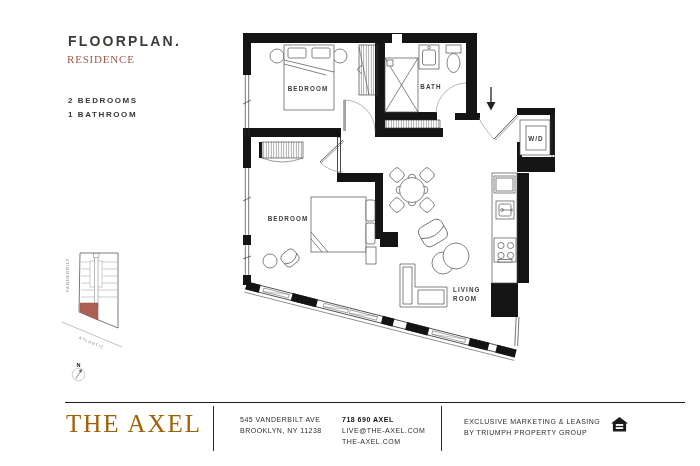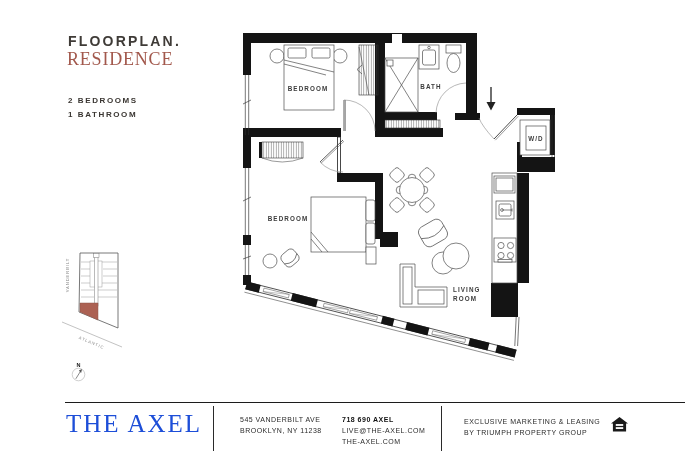--- a/index.html
+++ b/index.html
@@ -2,29 +2,29 @@
 <html><head>
 <meta charset="utf-8">
 <style>
   html,body{margin:0;padding:0;}
   body{width:700px;height:466px;background:#ffffff;overflow:hidden;position:relative;
        font-family:"Liberation Sans", sans-serif;}
   .abs{position:absolute;}
 
   
   .eyebrow{left:68px;top:33px;font-size:14px;letter-spacing:2.2px;color:#3f3b37;font-weight:600;}
-  .res-title{left:67px;top:49px;font-family:"Liberation Serif", serif;font-size:18px;
+  .res-title{left:67px;top:49px;font-family:"Liberation Serif", serif;font-size:11px;
              line-height:21px;color:#A2584C;letter-spacing:0.8px;font-weight:400;}
   .specs{left:68px;top:94px;font-size:8px;letter-spacing:1.6px;line-height:14px;
          color:#3a3632;font-weight:600;}
 
   
   .foot-line{left:65px;top:402px;width:620px;height:1px;background:#1c1c1c;}
   .logo{left:66px;top:410px;font-family:"Liberation Serif", serif;font-size:25px;
-        letter-spacing:2px;color:#1d4ed8;font-weight:400;}
+        letter-spacing:2px;color:#a16207;font-weight:400;}
   .vdiv{width:1px;height:45px;background:#2a2a2a;top:406px;}
   .vdiv1{left:213px;} .vdiv2{left:441px;}
   .foot-text{font-size:7px;letter-spacing:0.5px;line-height:11px;color:#2b2b2b;font-weight:500;}
   .addr{left:240px;top:414px;}
   .phone{left:342px;top:414px;}
   .phone .b{font-weight:700;color:#111;}
   .mkt{left:464px;top:416px;}
   .eho{left:611px;top:417px;}
 
   svg text{font-family:"Liberation Sans", sans-serif;}

